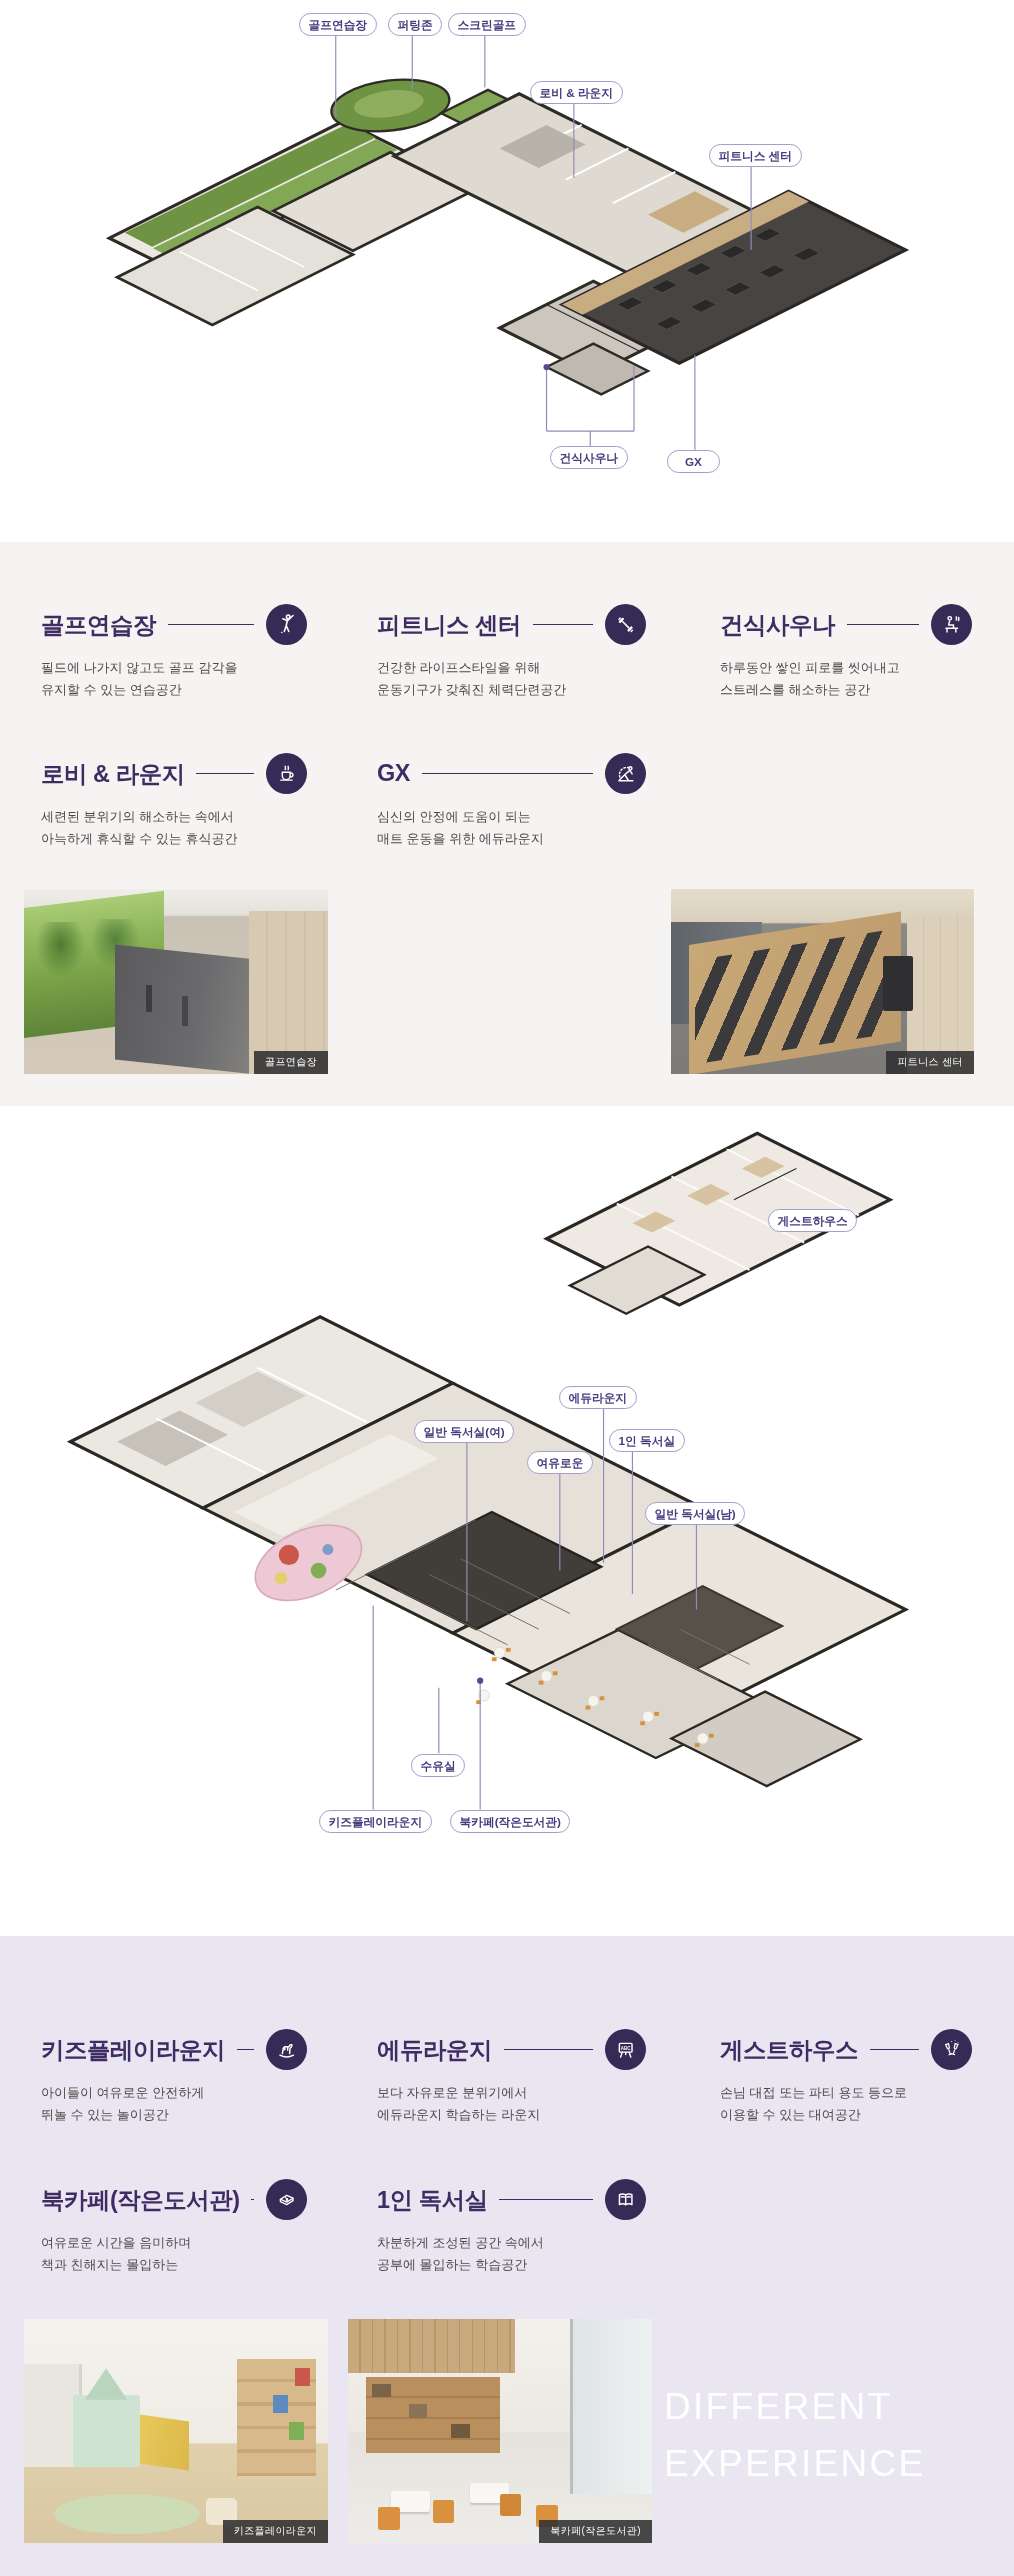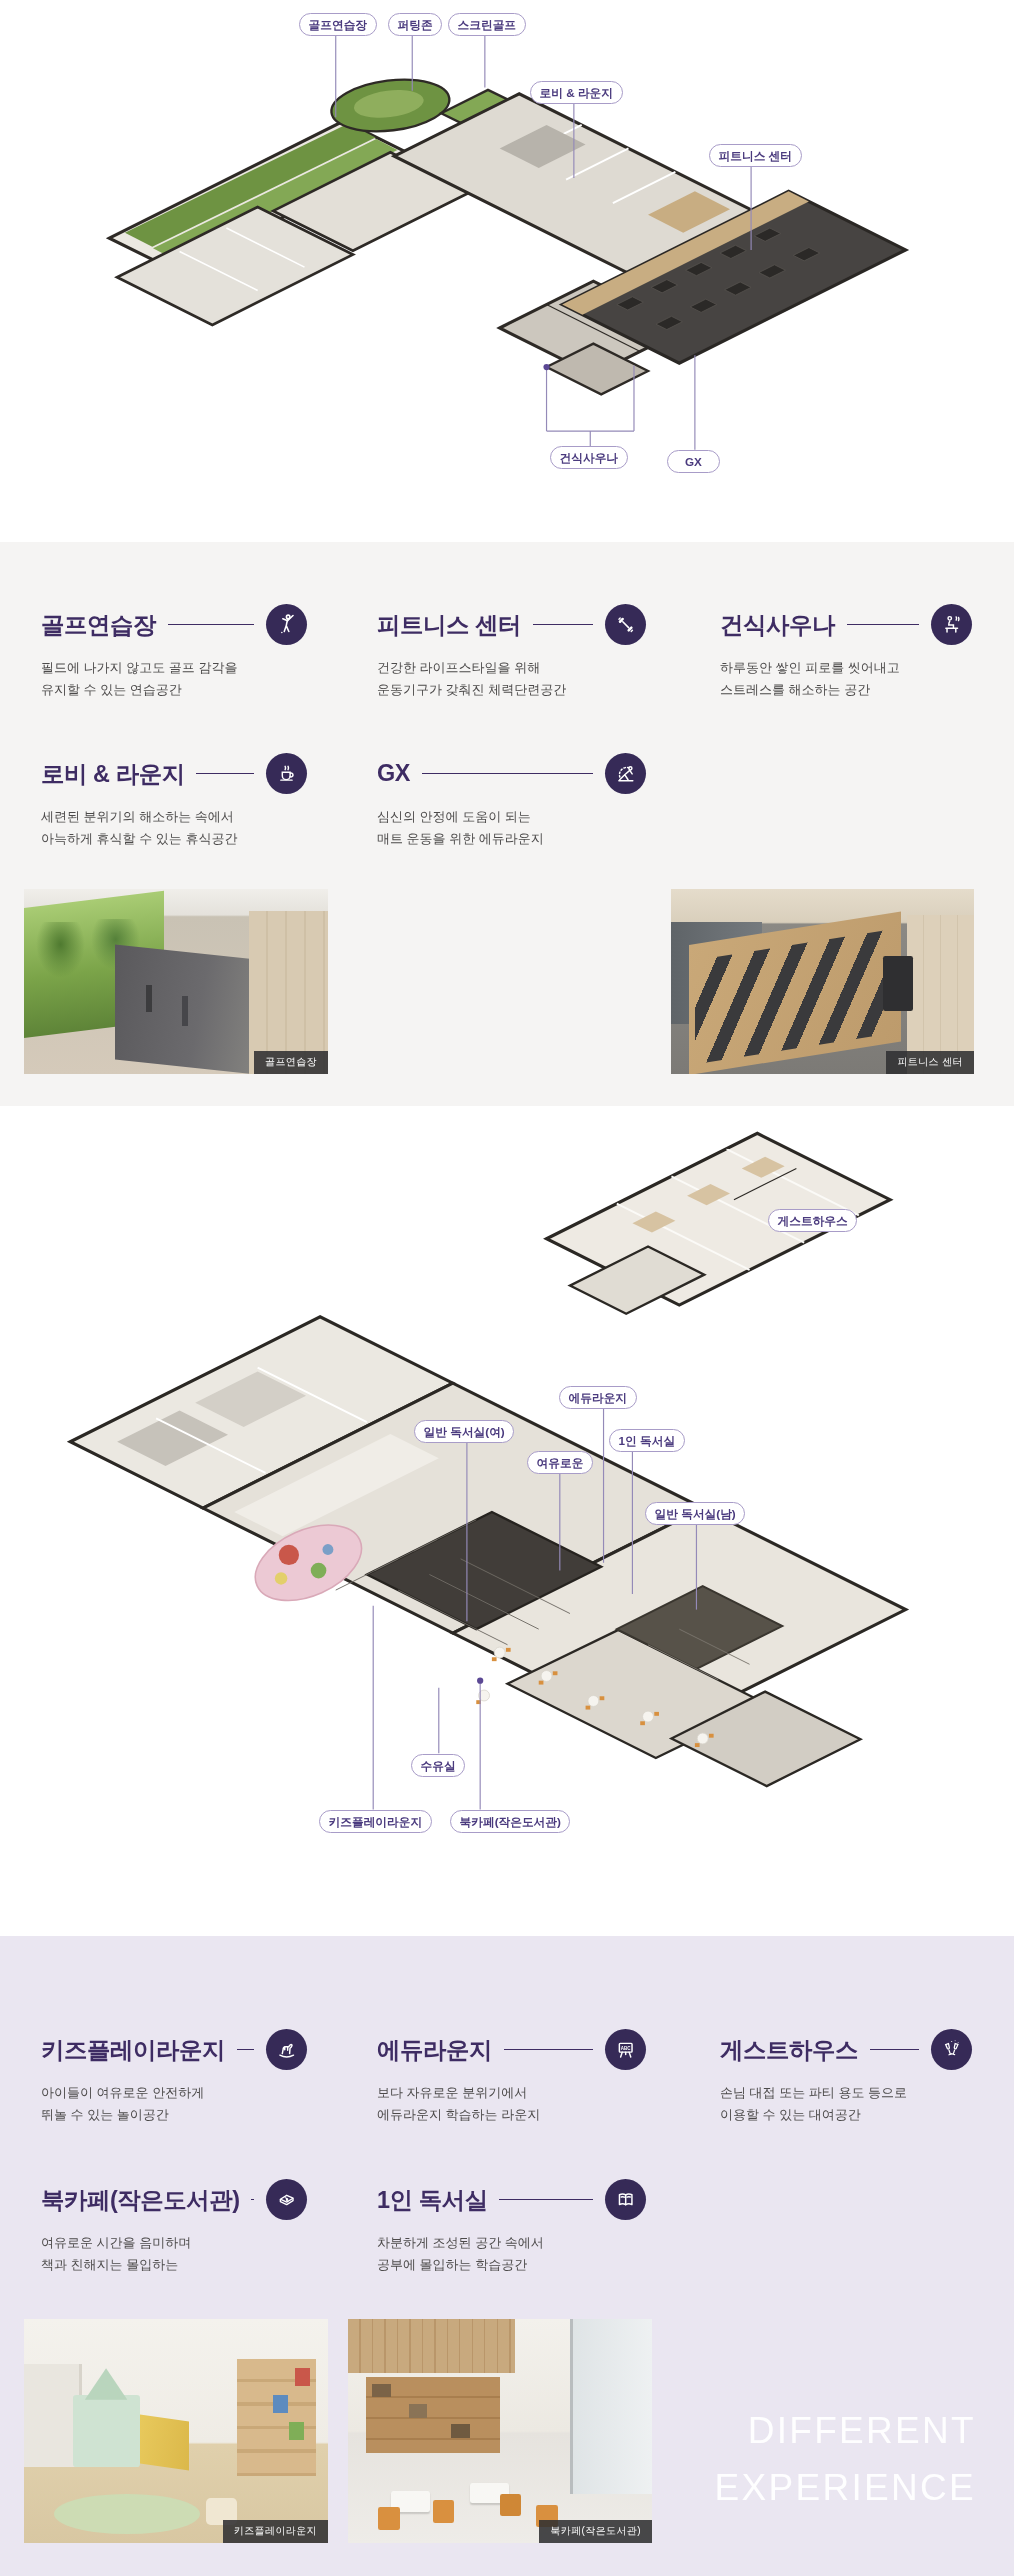--- a/index.html
+++ b/index.html
@@ -20,21 +20,21 @@
   .icon-circle svg{width:23.4px;height:23.4px;}
   .feature-desc{margin:11.7px 0 0 0;font-size:13px;line-height:22.6px;color:#4c4a4a;white-space:pre-line;}
   
   .photo{position:absolute;overflow:hidden;background:#ddd;}
   .photo-caption{position:absolute;right:0;bottom:0;background:rgba(48,48,50,0.88);color:#ffffff;
       font-size:10px;padding:4.7px 11px;letter-spacing:0.4px;}
   .art{position:absolute;inset:0;}
   .art div{position:absolute;}
   
   .tagline{position:absolute;color:rgba(255,255,255,0.95);font-size:37px;line-height:57px;
-      letter-spacing:2.3px;text-align:right;font-weight:400;margin-top:24px;}
+      letter-spacing:2.3px;text-align:left;font-weight:400;}
 </style>
 </head>
 <body>
 
 <div class="page">
 
   <div class="sect" style="top:0;height:542px;background:#ffffff;">
     <svg class="plan-svg" width="1015" height="542" viewBox="0 0 1300 694">
 
       <polygon points="140,305 440,155 525,197 225,347" fill="#ebe8e1" stroke="#2e2a26" stroke-width="4"></polygon>

